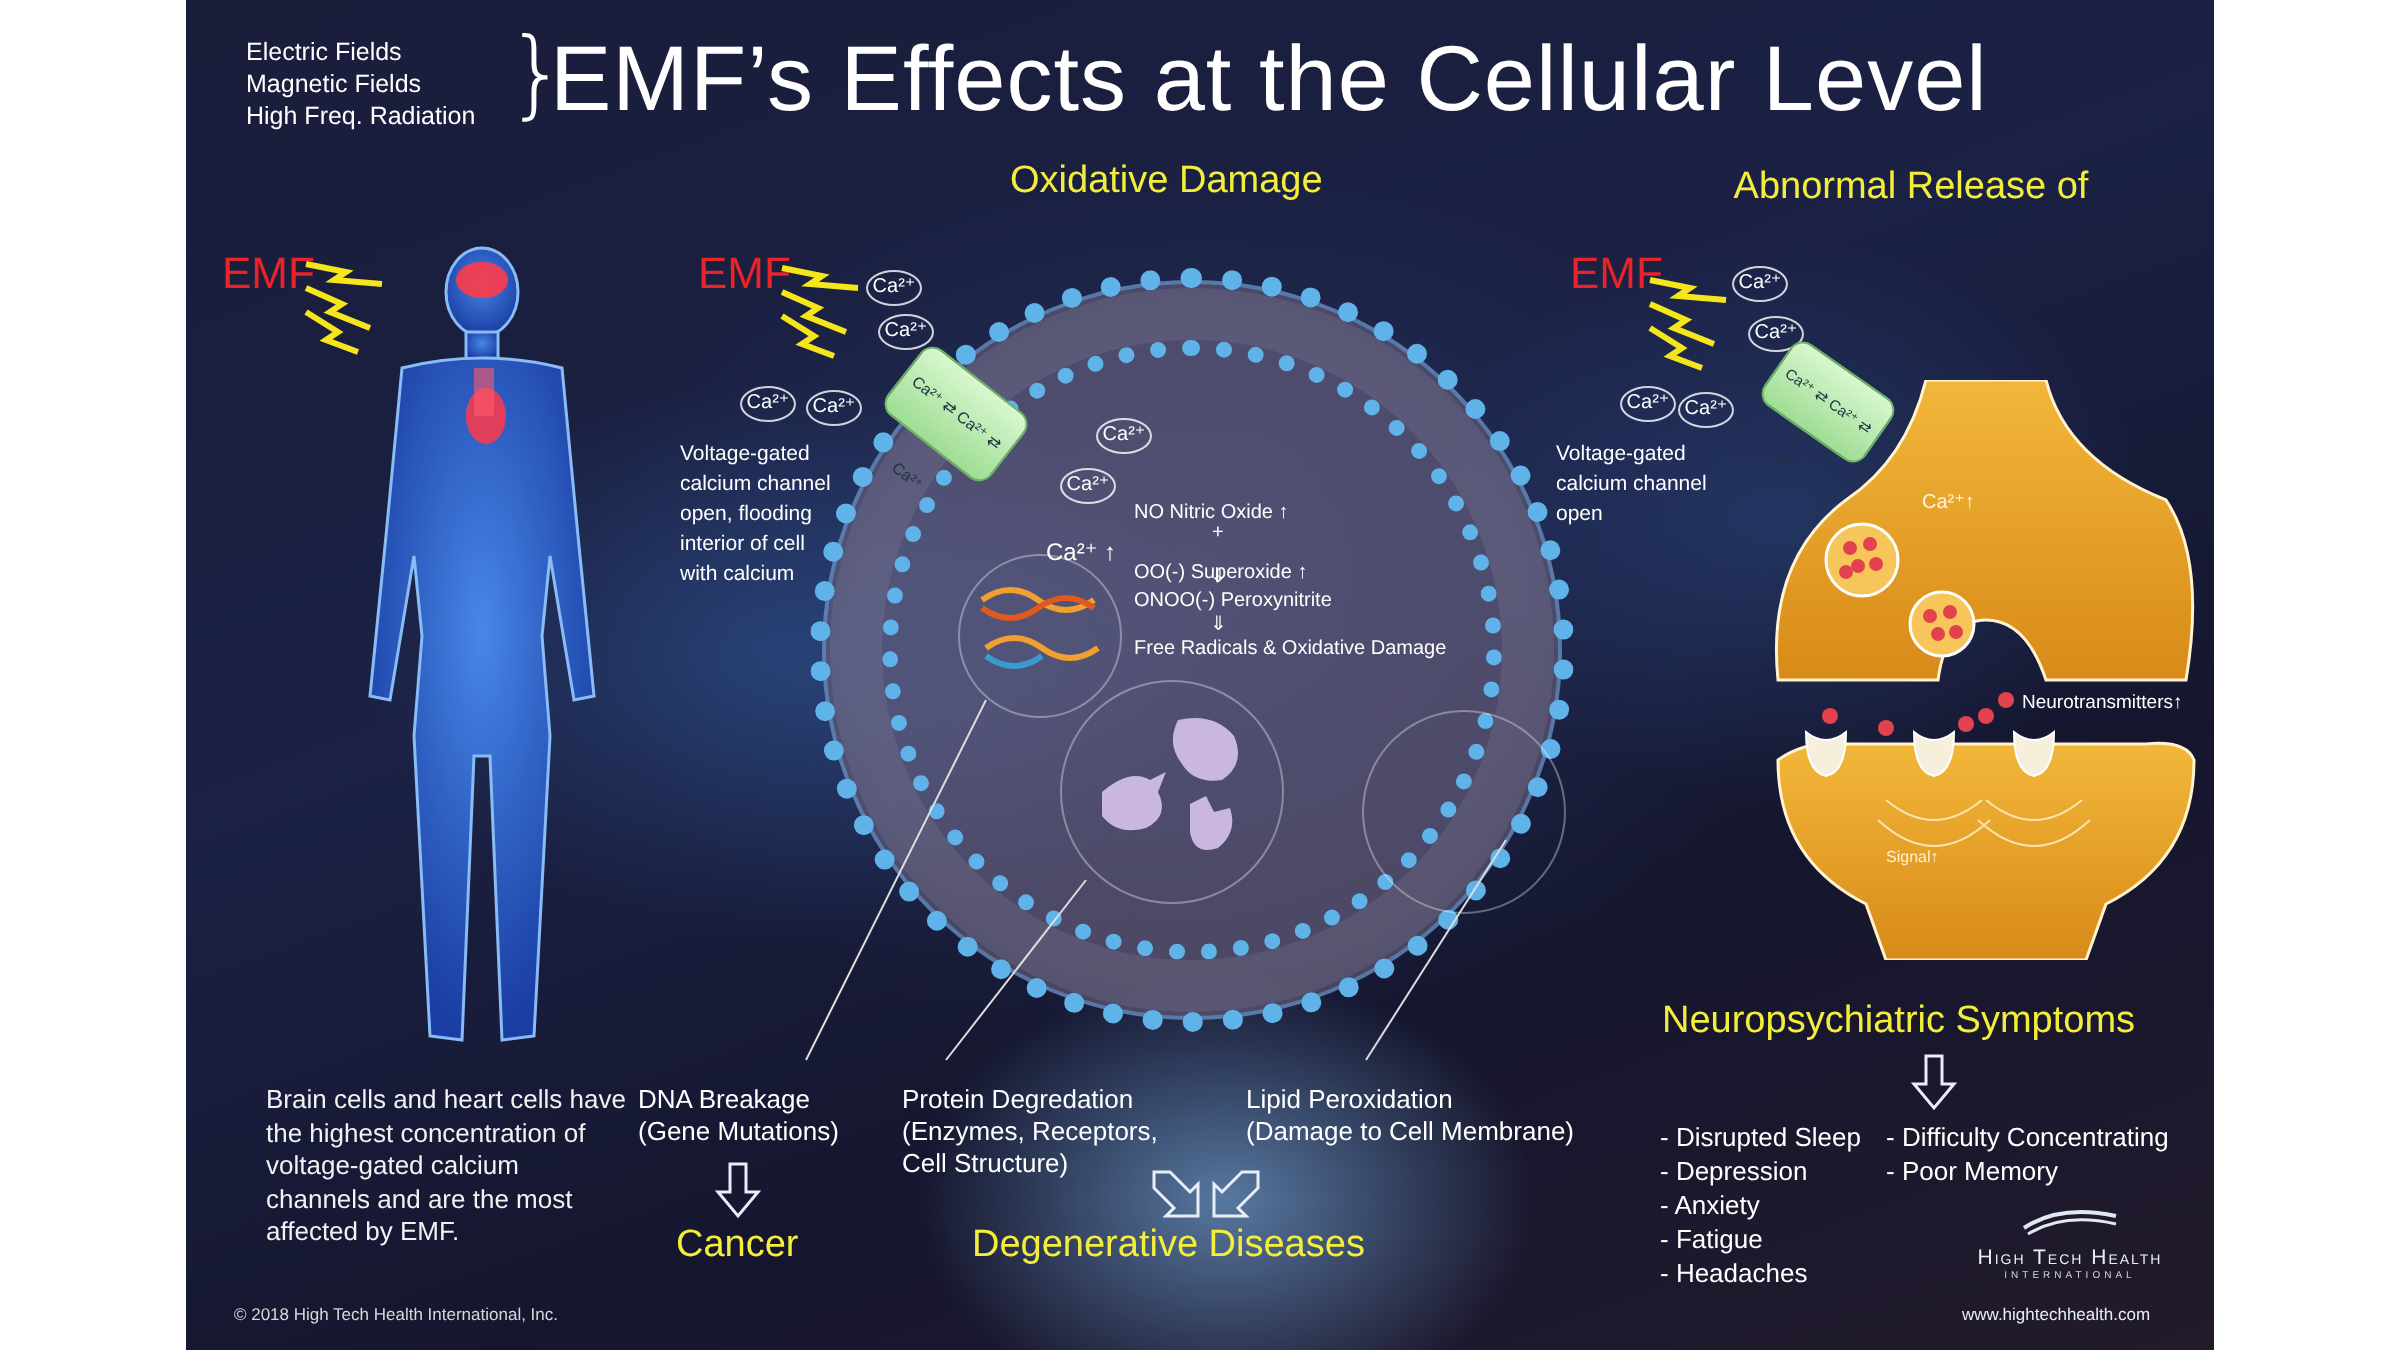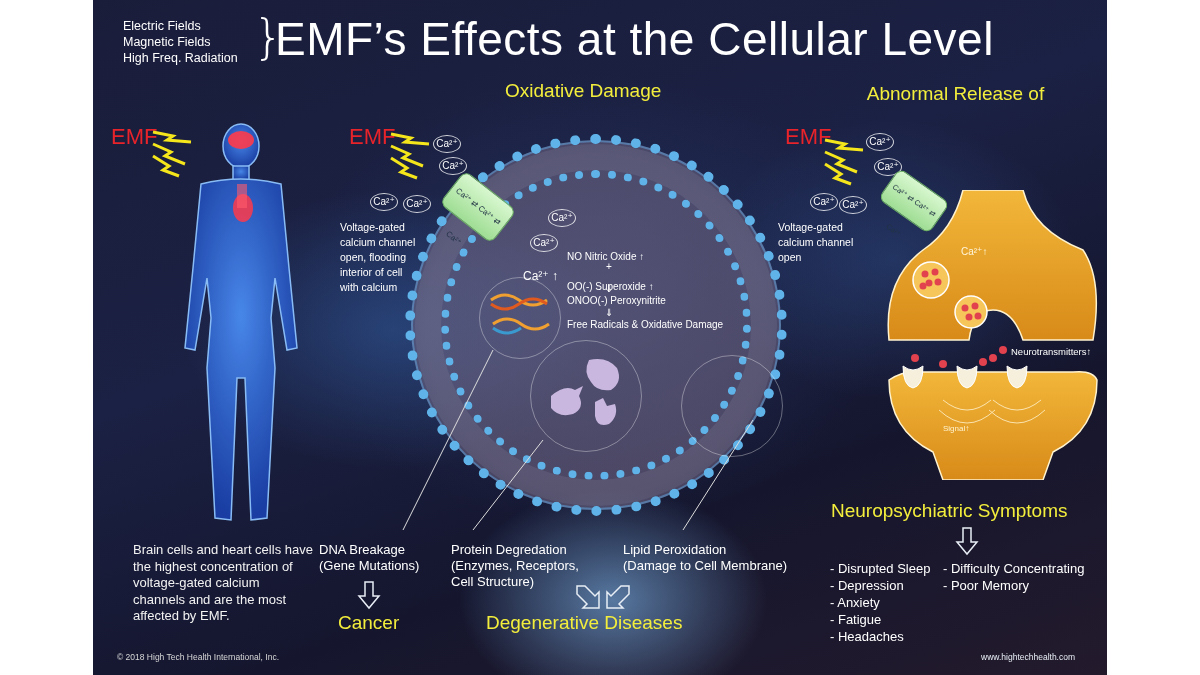--- a/index.html
+++ b/index.html
@@ -269,15 +269,23 @@
     <div>- Depression</div>
     <div>- Anxiety</div>
     <div>- Fatigue</div>
     <div>- Headaches</div>
   </div>
   <div class="abs symptom-list" style="left:850px; top:560px;">
     <div>- Difficulty Concentrating</div>
     <div>- Poor Memory</div>
   </div>
 
+  <div class="abs logo">
+    <svg width="50" height="16">
+      <path d="M2 12 Q20 0 48 6" stroke="#e0e8f0" stroke-width="2" fill="none"></path>
+      <path d="M4 15 Q22 4 48 10" stroke="#e0e8f0" stroke-width="1.5" fill="none"></path>
+    </svg>
+    <div class="logo-name">High Tech Health</div>
+    <div class="logo-sub">INTERNATIONAL</div>
+  </div>
   <div class="abs url">www.hightechhealth.com</div>
   <div class="abs copyright">© 2018 High Tech Health International, Inc.</div>
 </div>
 
 </body></html>

